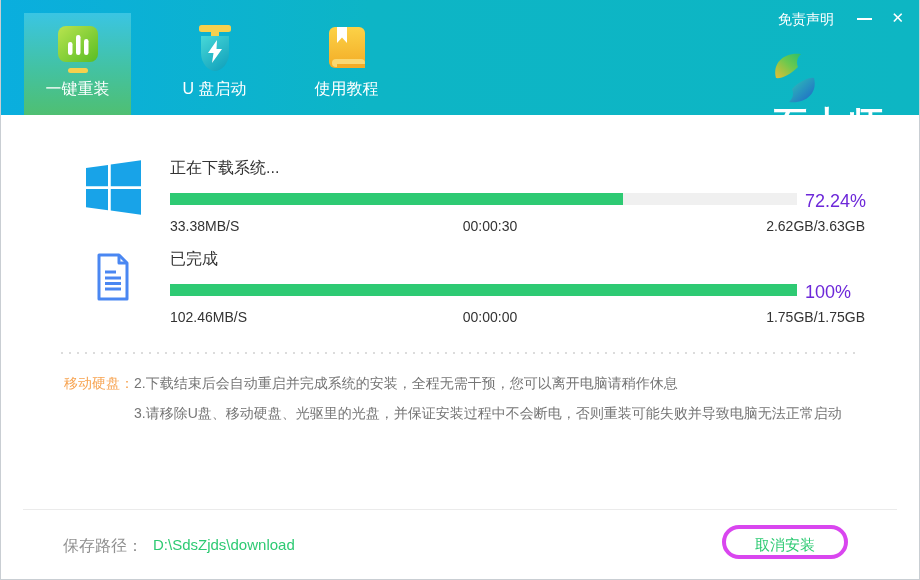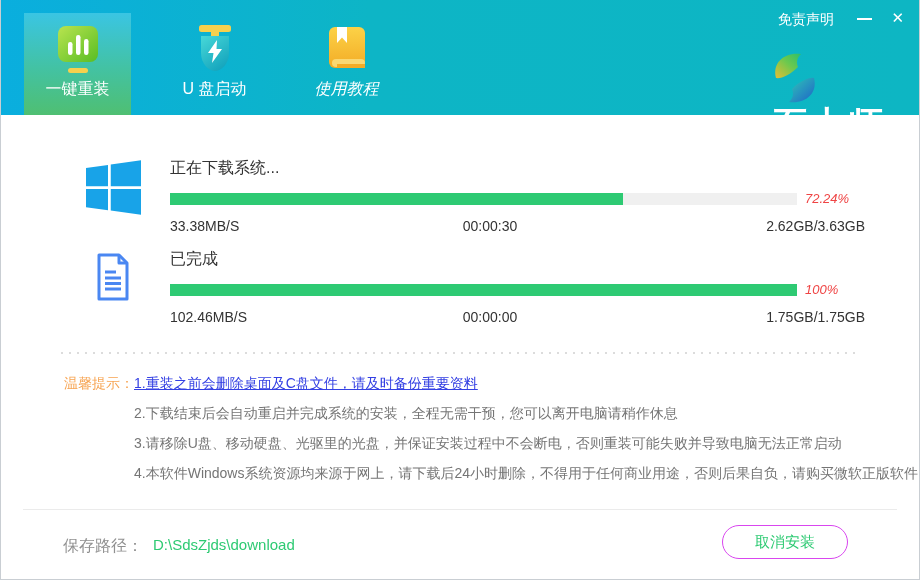--- a/index.html
+++ b/index.html
@@ -12,62 +12,62 @@
   
   .header {
     position:absolute; left:0; top:0; width:100%; height:115px;
     background:linear-gradient(90deg,#0aaede 0%, #0db5c6 40%, #0db6c3 100%);
   }
   .tab {
     position:absolute; top:13px; width:107px; height:102px;
     display:flex; flex-direction:column; align-items:center; cursor:pointer;
   }
   .tab.active { background:linear-gradient(180deg,#3ac5e3 0%, #43c2a2 55%, #4fbf72 100%); }
-  .tab-1 { left:23px; } .tab-2 { left:160px; } .tab-3 { left:292px;font-style:italic; }
+  .tab-1 { left:23px; } .tab-2 { left:160px; } .tab-3 { left:292px; }
   .tab-icon { margin-top:11px; width:46px; height:50px; }
   .tab-label { margin-top:5px; font-size:16px; color:#ffffff; white-space:nowrap; }
   .disclaimer {
     position:absolute; top:11px; right:85px; font-size:14px; color:#ffffff; cursor:pointer;
   }
   .win-btn { position:absolute; cursor:pointer; color:#fff; }
   .btn-min { top:18px; right:47px; width:15px; height:2px; background:#ffffff; }
   .btn-close { top:8px; right:15px; font-size:15px; font-weight:bold; line-height:20px; }
   .brand { position:absolute; top:48px; right:34px; display:flex; align-items:flex-start;flex-direction:column; }
   .brand-mark { width:48px; height:56px; margin-right:10px; margin-top:2px; }
   .brand-name { font-size:36px; font-weight:bold; color:#ffffff; line-height:38px; letter-spacing:2px; }
   .brand-sub { font-size:13px; color:#ffffff; letter-spacing:11px; white-space:nowrap; }
   
   .section { position:absolute; left:85px; width:755px; }
   .section-1 { top:157px; } .section-2 { top:248px; }
   .sec-icon { position:absolute; left:0; top:3px; }
   .sec-body { margin-left:84px; position:relative; }
   .sec-title { font-size:16px; color:#333333; height:22px; line-height:22px; }
   .bar-track { margin-top:14px; width:627px; height:12px; background:#f0f0f0; position:relative; }
   .bar-fill { height:100%; background:#2eca73; width:0; }
-  .bar-pct { position:absolute; left:635px; top:34px; font-size:13px; color:#ef4444; white-space:nowrap;font-style:italic; }
+  .bar-pct { position:absolute; left:635px; top:34px; font-size:18px; color:#6d28d9; white-space:nowrap; }
   .sec-stats { margin-top:13px; position:relative; width:695px; height:18px; font-size:14px; color:#333333; }
   .stat-speed { position:absolute; left:0; top:0; }
   .stat-time  { position:absolute; left:280px; width:80px; text-align:center; top:0; }
   .stat-size  { position:absolute; right:0; top:0; }
   
   .dotted-sep {
     position:absolute; top:352px; left:60px; width:800px; height:2px;
     background:repeating-linear-gradient(90deg,#dcdcdc 0 2px,transparent 2px 8px);
   }
   .tips-label { position:absolute; left:63px; top:375px; font-size:14px; color:#f7a452; }
   .tips-list { position:absolute; left:133px; top:368px; width:770px; }
   .tip { font-size:14px; color:#757575; line-height:30px; white-space:nowrap; }
   .tip.highlight { color:#3440e3; text-decoration:underline; }
   
   .footer-sep { position:absolute; top:509px; left:22px; right:22px; border-top:1px solid #ebebeb; }
   .path-label { position:absolute; left:62px; top:536px; font-size:16px; color:#909090; }
   .path-value { position:absolute; left:152px; top:536px; font-size:15px; color:#2eca73; }
   .cancel-btn {
     position:absolute; top:525px; right:71px; width:126px; height:34px;
-    border:1px solid #d946ef; border-radius:17px; background:#ffffff;
+    border:4px solid #d946ef; border-radius:17px; background:#ffffff;
     color:#2eca73; font-size:15px; text-align:center; line-height:32px; cursor:pointer;
   }
 </style>
 </head>
 <body>
 
 <div class="window">
 
   <div class="header">
 
@@ -191,26 +191,24 @@
       <div class="bar-pct">100%</div>
       <div class="sec-stats">
         <span class="stat-speed">102.46MB/S</span>
         <span class="stat-time">00:00:00</span>
         <span class="stat-size">1.75GB/1.75GB</span>
       </div>
     </div>
   </div>
 
   <div class="dotted-sep"></div>
-  <div class="tips-label">温馨提示：</div>
+  <div class="tips-label">移动硬盘：</div>
   <div class="tips-list">
-    <div class="tip highlight">1.重装之前会删除桌面及C盘文件，请及时备份重要资料</div>
     <div class="tip">2.下载结束后会自动重启并完成系统的安装，全程无需干预，您可以离开电脑请稍作休息</div>
     <div class="tip">3.请移除U盘、移动硬盘、光驱里的光盘，并保证安装过程中不会断电，否则重装可能失败并导致电脑无法正常启动</div>
-    <div class="tip">4.本软件Windows系统资源均来源于网上，请下载后24小时删除，不得用于任何商业用途，否则后果自负，请购买微软正版软件</div>
   </div>
 
   <div class="footer-sep"></div>
   <div class="path-label">保存路径：</div>
   <div class="path-value">D:\SdsZjds\download</div>
   <div class="cancel-btn">取消安装</div>
 
 </div>
 
 </body></html>

